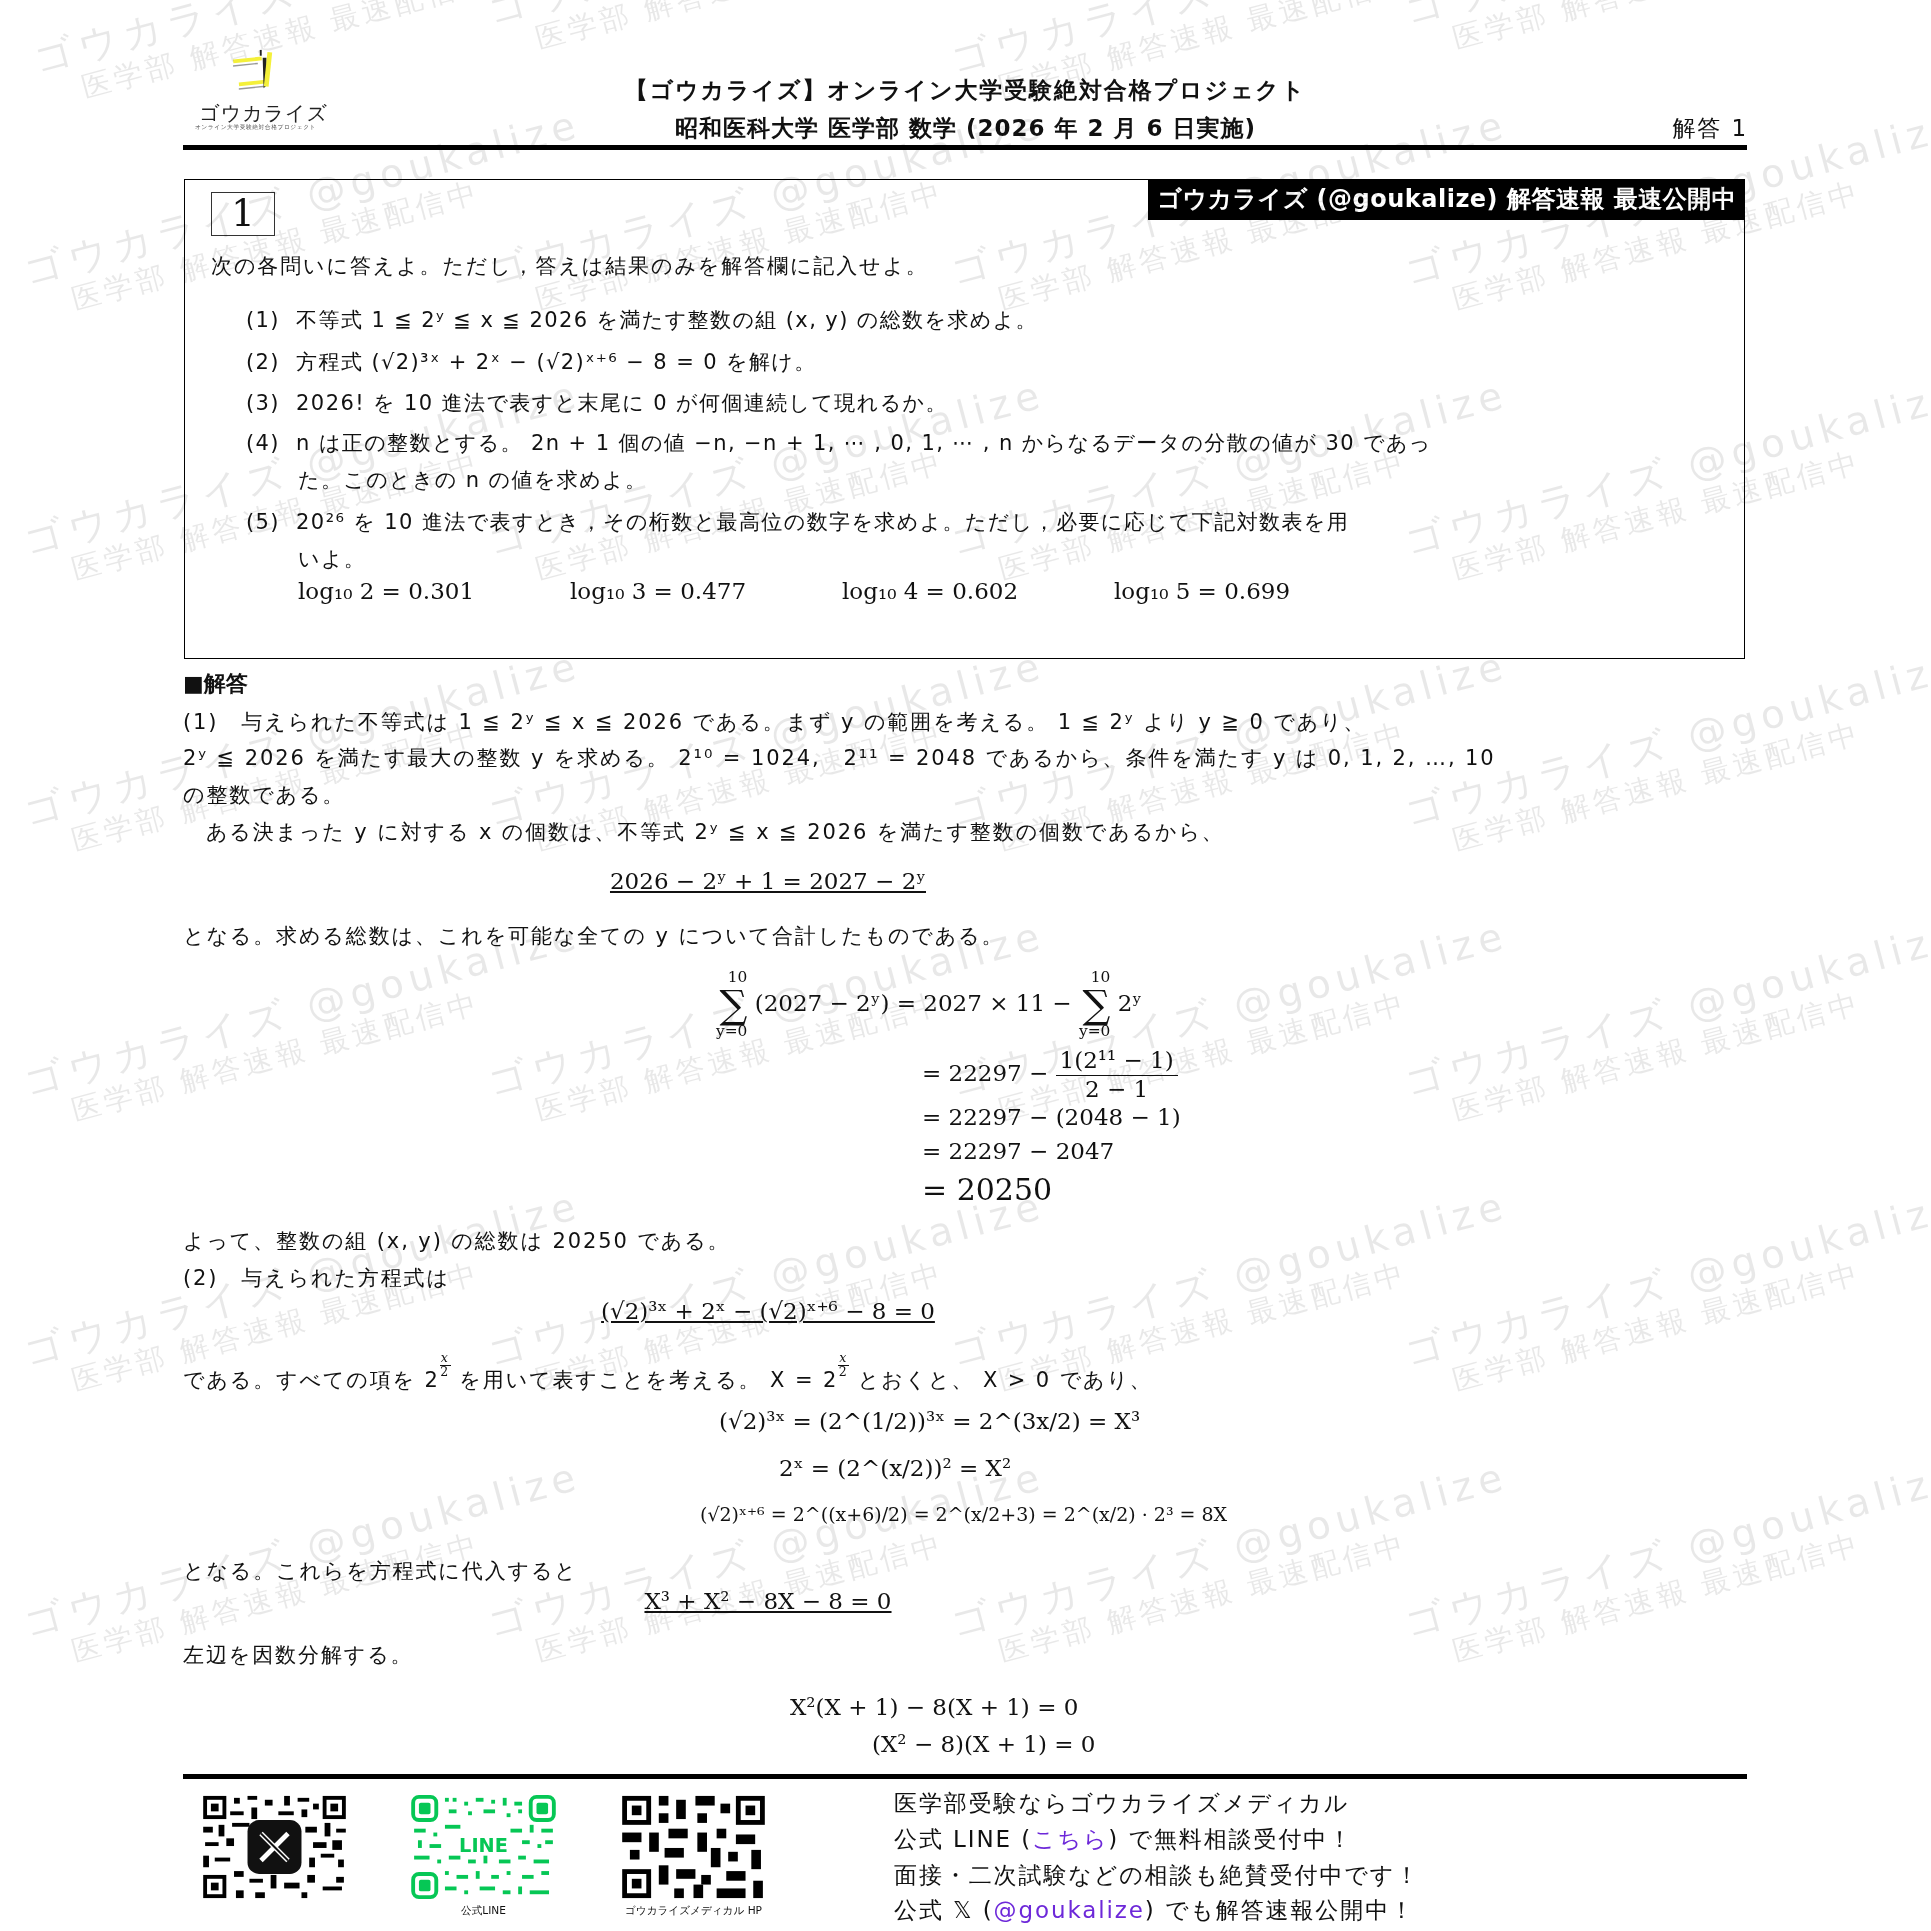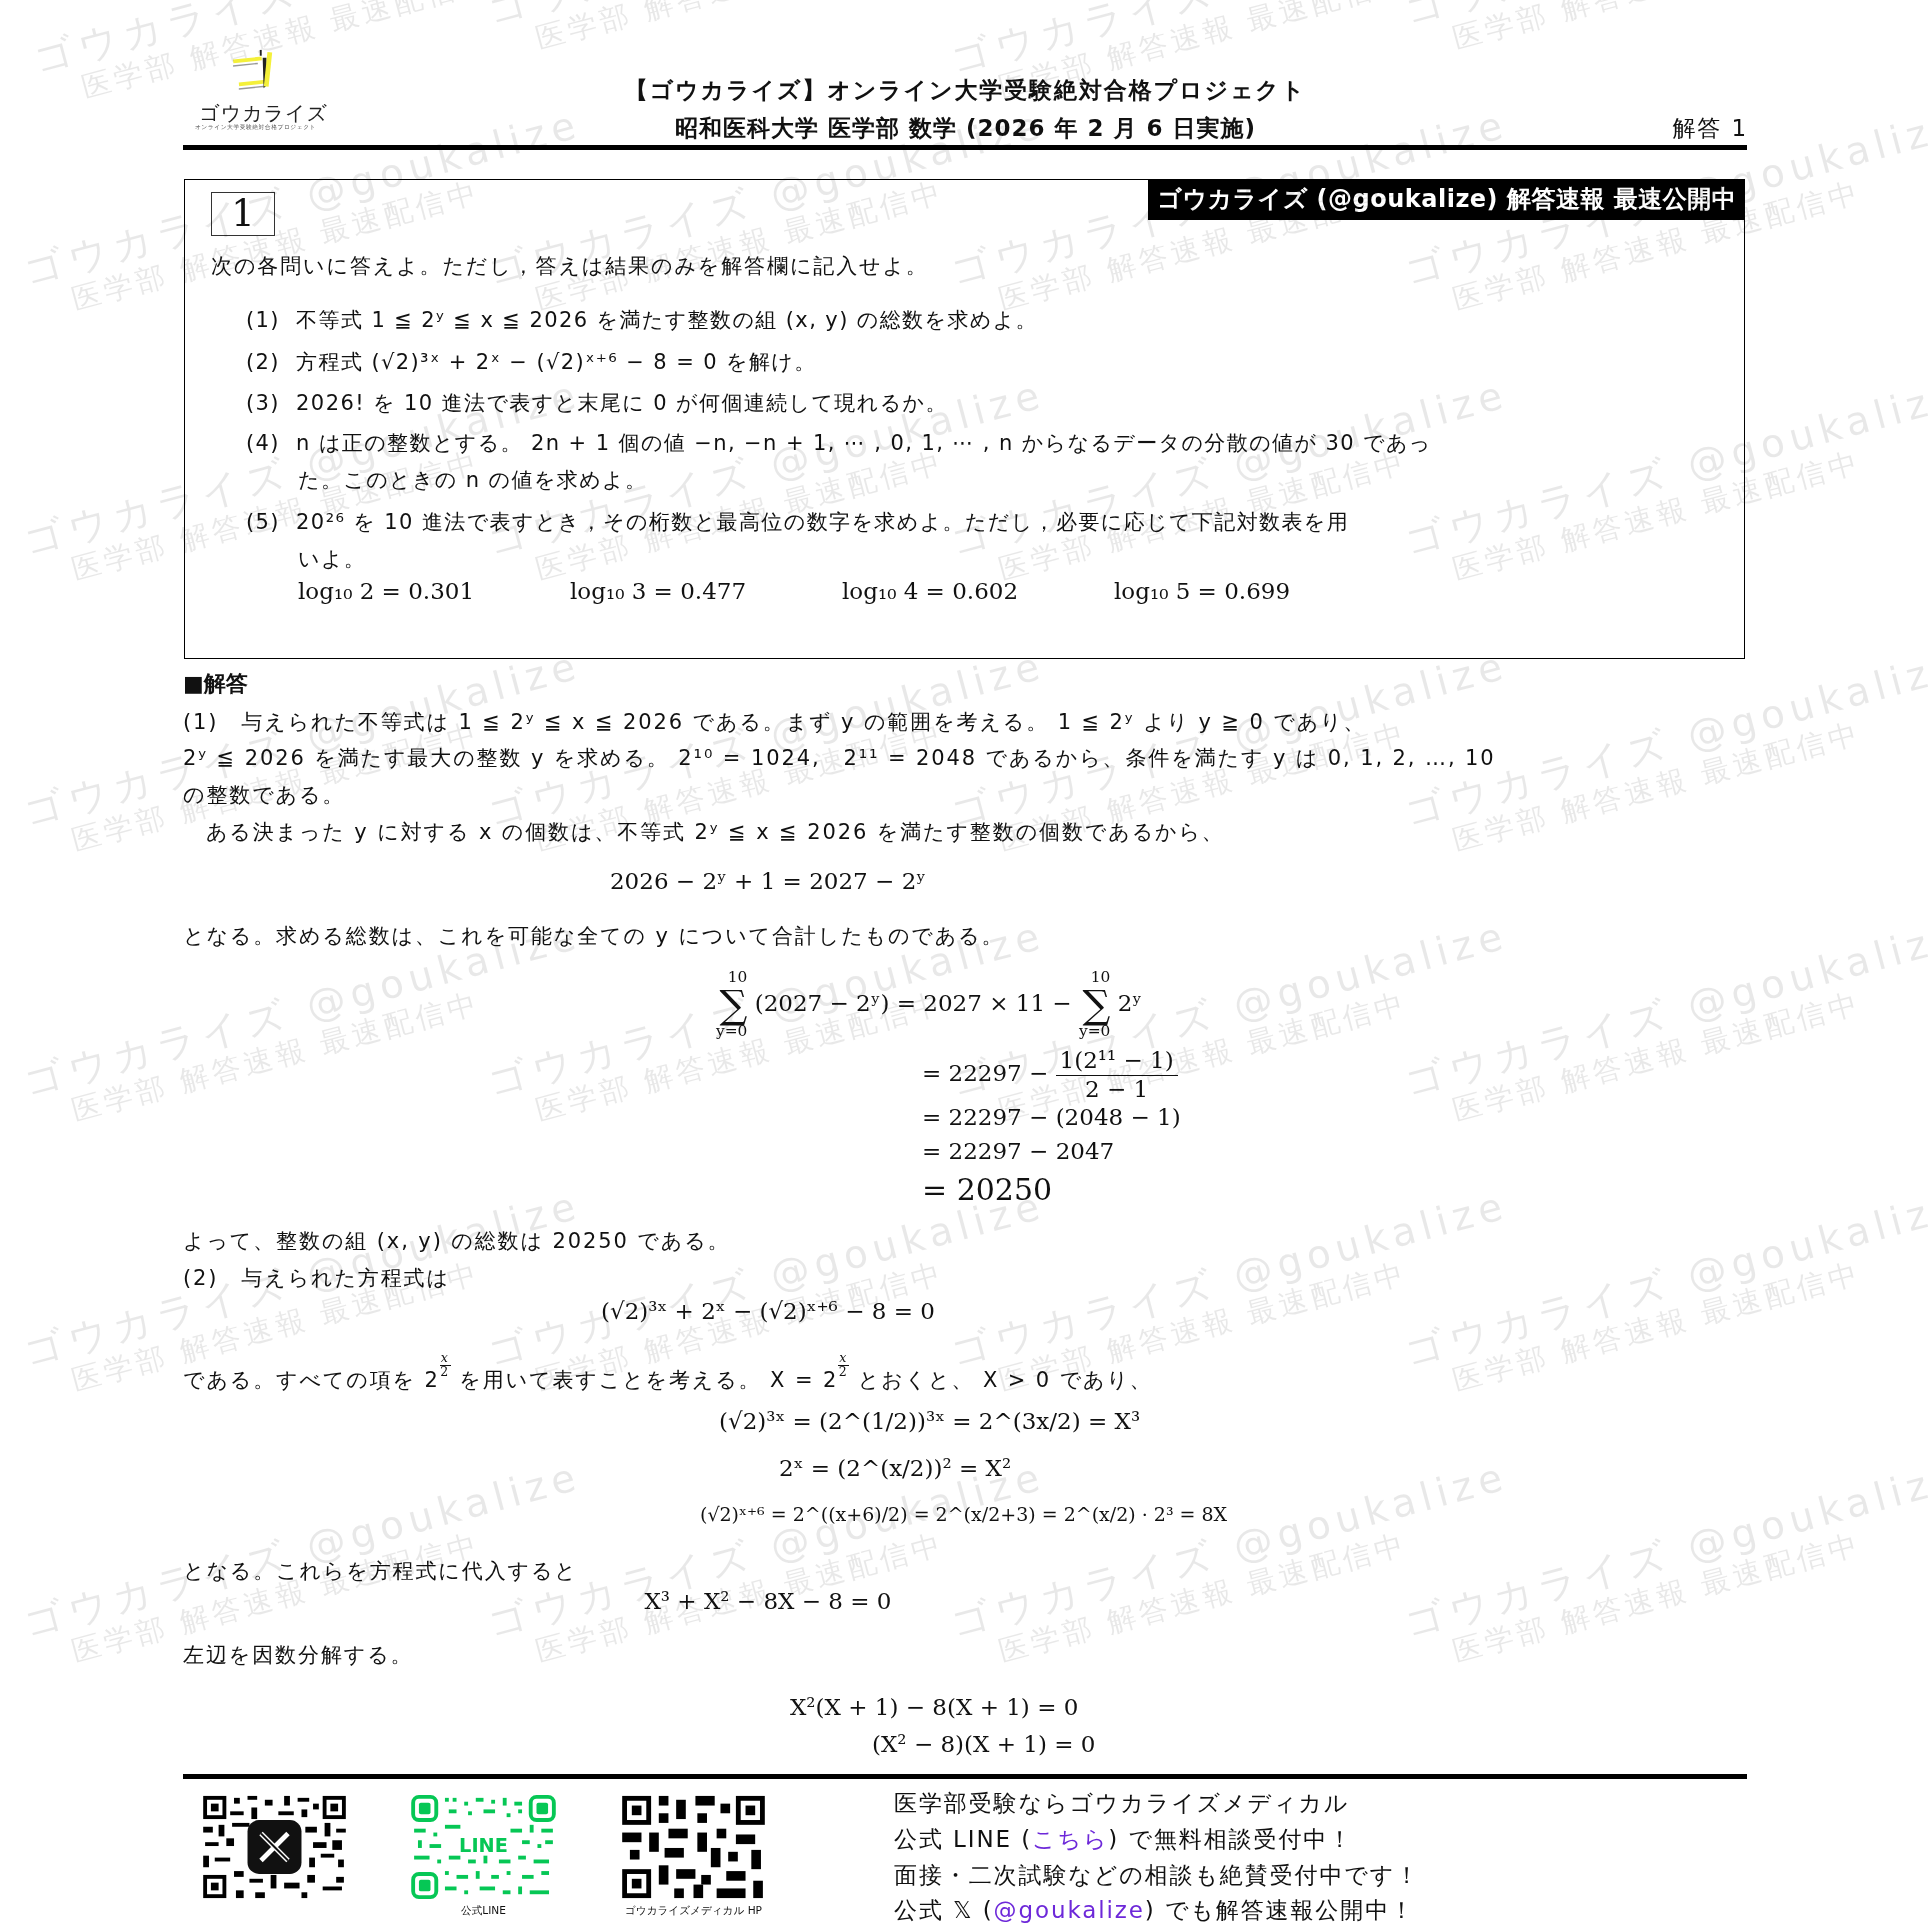--- a/index.html
+++ b/index.html
@@ -33,21 +33,21 @@
   .banner { position:absolute; right:0; top:0; background:#000; color:#fff; font-size:24px; font-weight:bold; padding:2.9px 7.7px 4.8px 9.7px; letter-spacing:0.5px; }
   .pintro { position:absolute; left:26px; top:72px; font-size:21px; letter-spacing:1.9px; }
   .qline { position:absolute; left:61px; font-size:21px; letter-spacing:1.4px; white-space:nowrap; }
   .qcont { position:absolute; left:113px; font-size:21px; letter-spacing:1.4px; white-space:nowrap; }
   .logtbl { position:absolute; left:113px; top:398px; font-size:23px; }
   .logtbl .row { height:37px; }
   .logtbl .cell { display:inline-block; width:272px; }
   
   .sec { position:absolute; left:183px; top:669px; font-size:22px; font-weight:bold; }
   .ans-line { position:absolute; left:183px; font-size:21px; letter-spacing:1.9px; white-space:nowrap; }
-  .center-eq { position:absolute; left:0; width:1536px; text-align:center; font-size:23px; white-space:nowrap; }
+  .center-eq { position:absolute; left:0; width:1536px; text-align:center; font-size:23px; white-space:nowrap;text-decoration:underline; }
   .frac { display:inline-block; vertical-align:middle; text-align:center; }
   .frac .num { display:block; border-bottom:1.9px solid #111; padding:0 3.9px; line-height:1.2; }
   .frac .den { display:block; line-height:1.2; }
   .sfrac { display:inline-block; vertical-align:0.9em; text-align:center; font-size:0.6em; line-height:1; }
   .sfrac .n { display:block; border-bottom:1px solid #111; padding:0 1px; }
   .sfrac .d { display:block; }
   .sigma { display:inline-block; vertical-align:middle; text-align:right; line-height:1; }
   .sigma .top, .sigma .bot { display:block; font-size:15.4px; }
   .sigma .sym { display:block; font-size:39px; line-height:1; }
   

